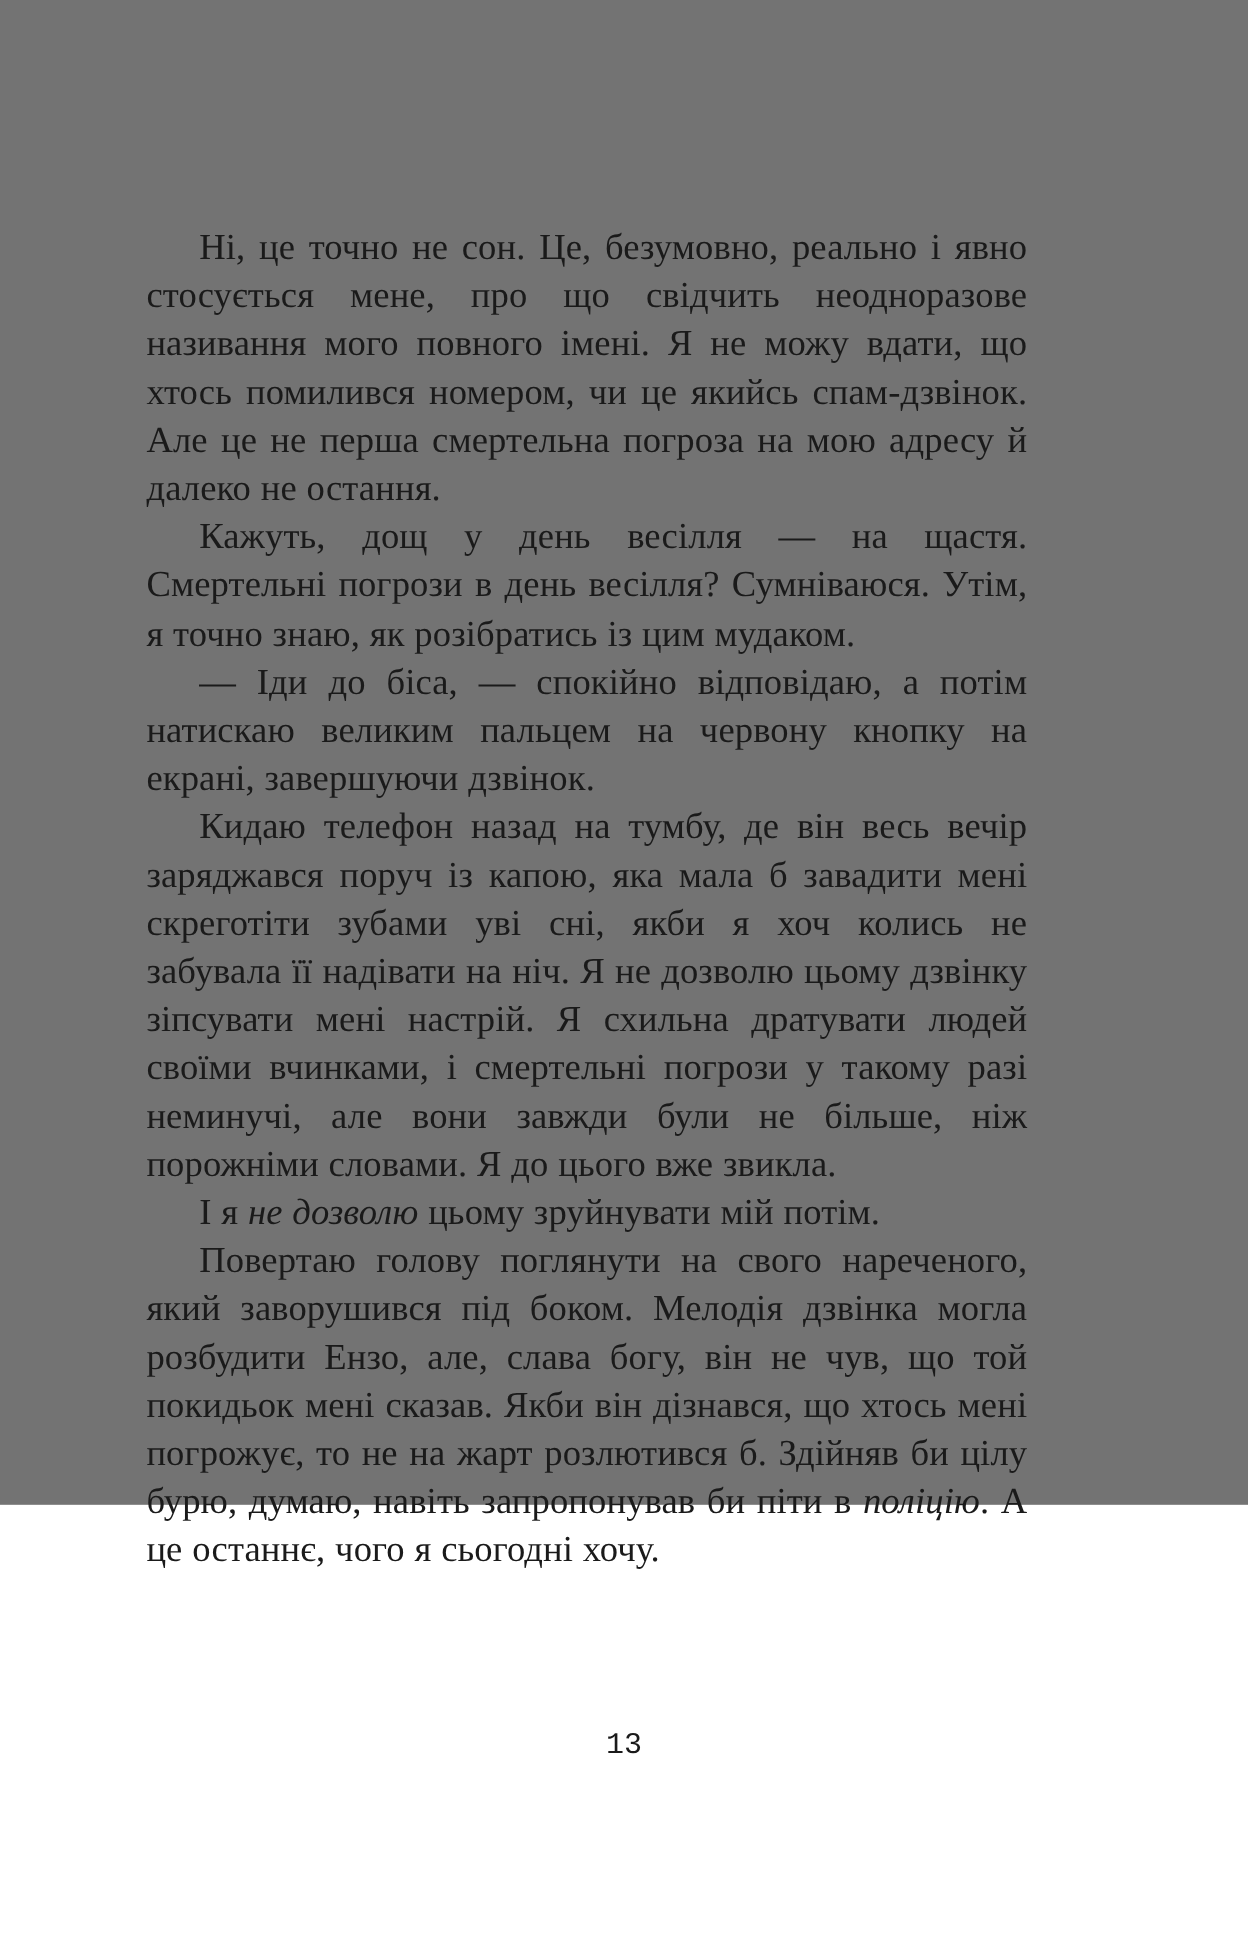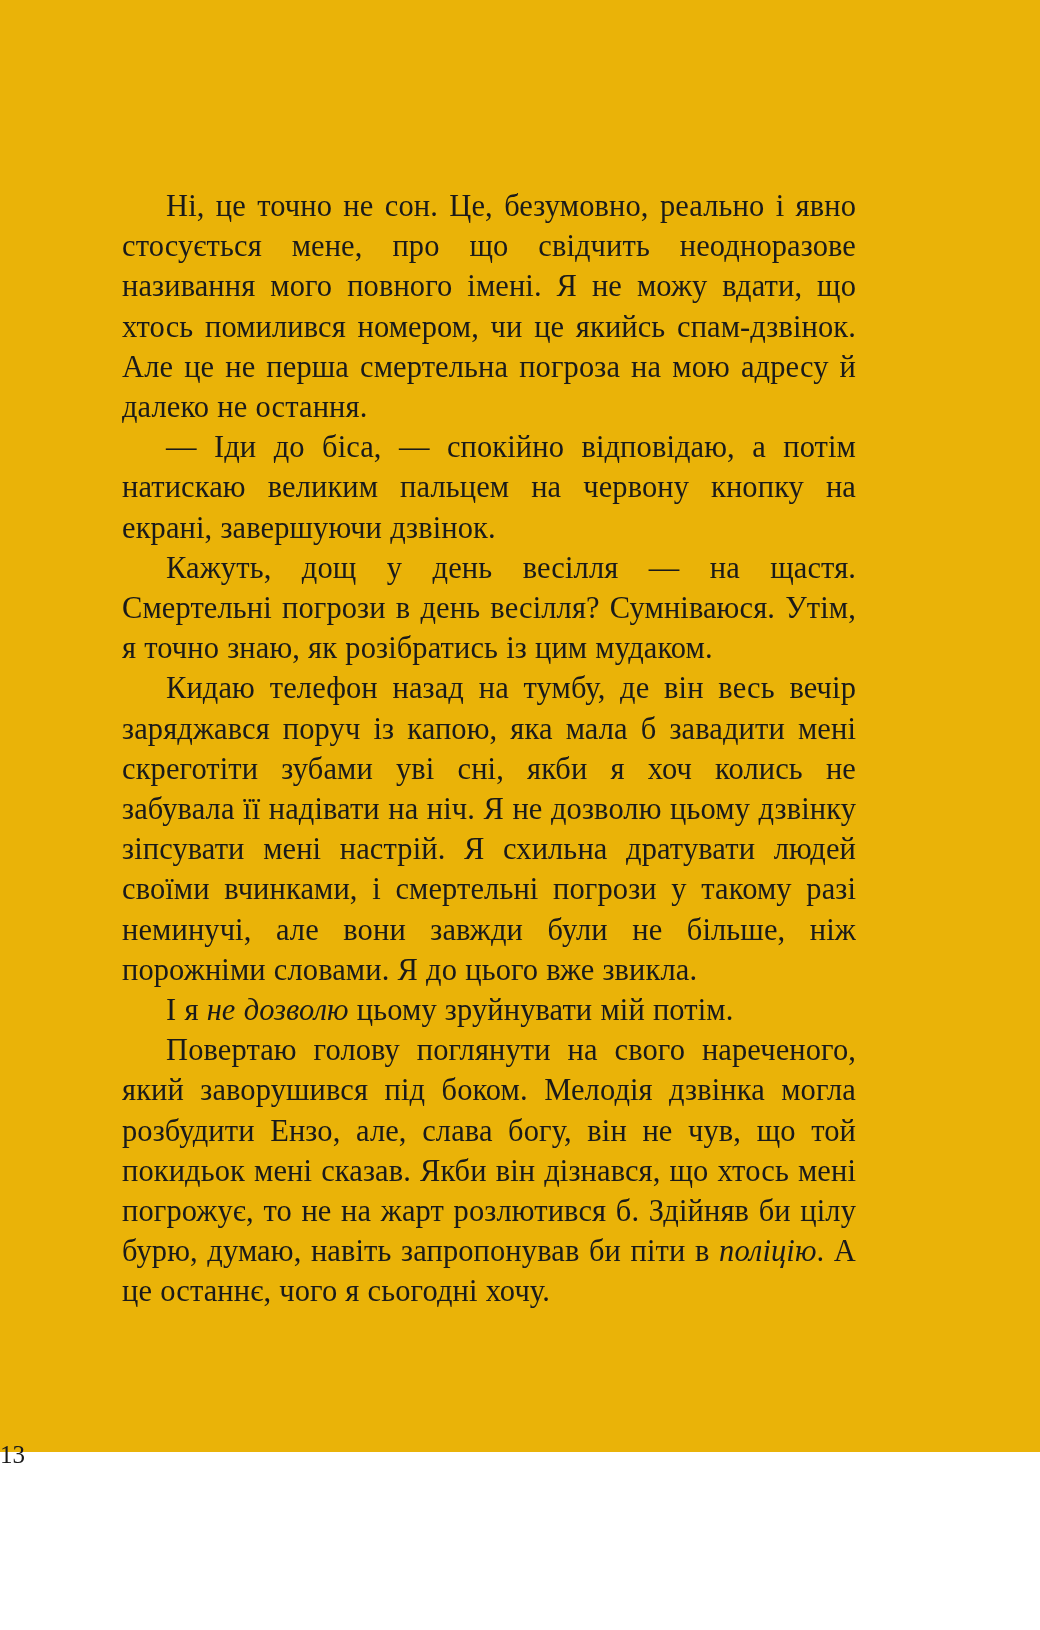--- a/index.html
+++ b/index.html
@@ -11,22 +11,22 @@
     height: 1630px;
     background: #ffffff;
     font-family: "Liberation Serif", "DejaVu Serif", serif;
     color: #1a1a1a;
     overflow: hidden;
   }
 
   .page {
     position: relative;
     width: 1040px;
-    height: 1452px;
-    background: #eab308;
+    height: 1254px;
+    background: #737373;
     box-sizing: border-box;
   }
 
   .text-block {
     position: absolute;
     left: 122px;
     top: 186px;
     width: 734px;
   }
 
@@ -45,39 +45,40 @@
 
   .para em {
     font-style: italic;
   }
 
   .page-number {
     position: absolute;
     left: 0;
     top: 1440px;
     width: 1040px;
+    text-align: center;
     font-size: 25px;
     line-height: 30px;
     color: #1a1a1a;
-    font-family: Liberation Serif, serif;
+    font-family: Liberation Mono, monospace;
   }
 </style>
 </head>
 <body>
 
 <div class="page">
 
   <div class="text-block">
 
     <p class="para">Ні, це точно не сон. Це, безумовно, реально і явно стосується мене, про що свідчить неодноразове називання мого повного імені. Я не можу вдати, що хтось помилився номером, чи це якийсь спам-дзвінок. Але це не перша смертельна погроза на мою адресу й далеко не остання.</p>
 
 
+    <p class="para">Кажуть, дощ у день весілля — на щастя. Смертельні погрози в день весілля? Сумніваюся. Утім, я точно знаю, як розібратись із цим мудаком.</p>
+
     <p class="para">— Іди до біса, — спокійно відповідаю, а потім натискаю великим пальцем на червону кнопку на екрані, завершуючи дзвінок.</p>
-
-    <p class="para">Кажуть, дощ у день весілля — на щастя. Смертельні погрози в день весілля? Сумніваюся. Утім, я точно знаю, як розібратись із цим мудаком.</p>
 
     <p class="para">Кидаю телефон назад на тумбу, де він весь вечір заряджався поруч із капою, яка мала б завадити мені скреготіти зубами уві сні, якби я хоч колись не забувала її надівати на ніч. Я не дозволю цьому дзвінку зіпсувати мені настрій. Я схильна дратувати людей своїми вчинками, і смертельні погрози у такому разі неминучі, але вони завжди були не більше, ніж порожніми словами. Я до цього вже звикла.</p>
 
     <p class="para"><span>І я </span><em>не дозволю</em><span> цьому зруйнувати мій потім.</span></p>
 
     <p class="para"><span>Повертаю голову поглянути на свого нареченого, який заворушився під боком. Мелодія дзвінка могла розбудити Ензо, але, слава богу, він не чув, що той покидьок мені сказав. Якби він дізнався, що хтось мені погрожує, то не на жарт розлютився б. Здійняв би цілу бурю, думаю, навіть запропонував би піти в </span><em>поліцію</em><span>. А це останнє, чого я сьогодні хочу.</span></p>
 
   </div>
 
   <div class="page-number">13</div>

